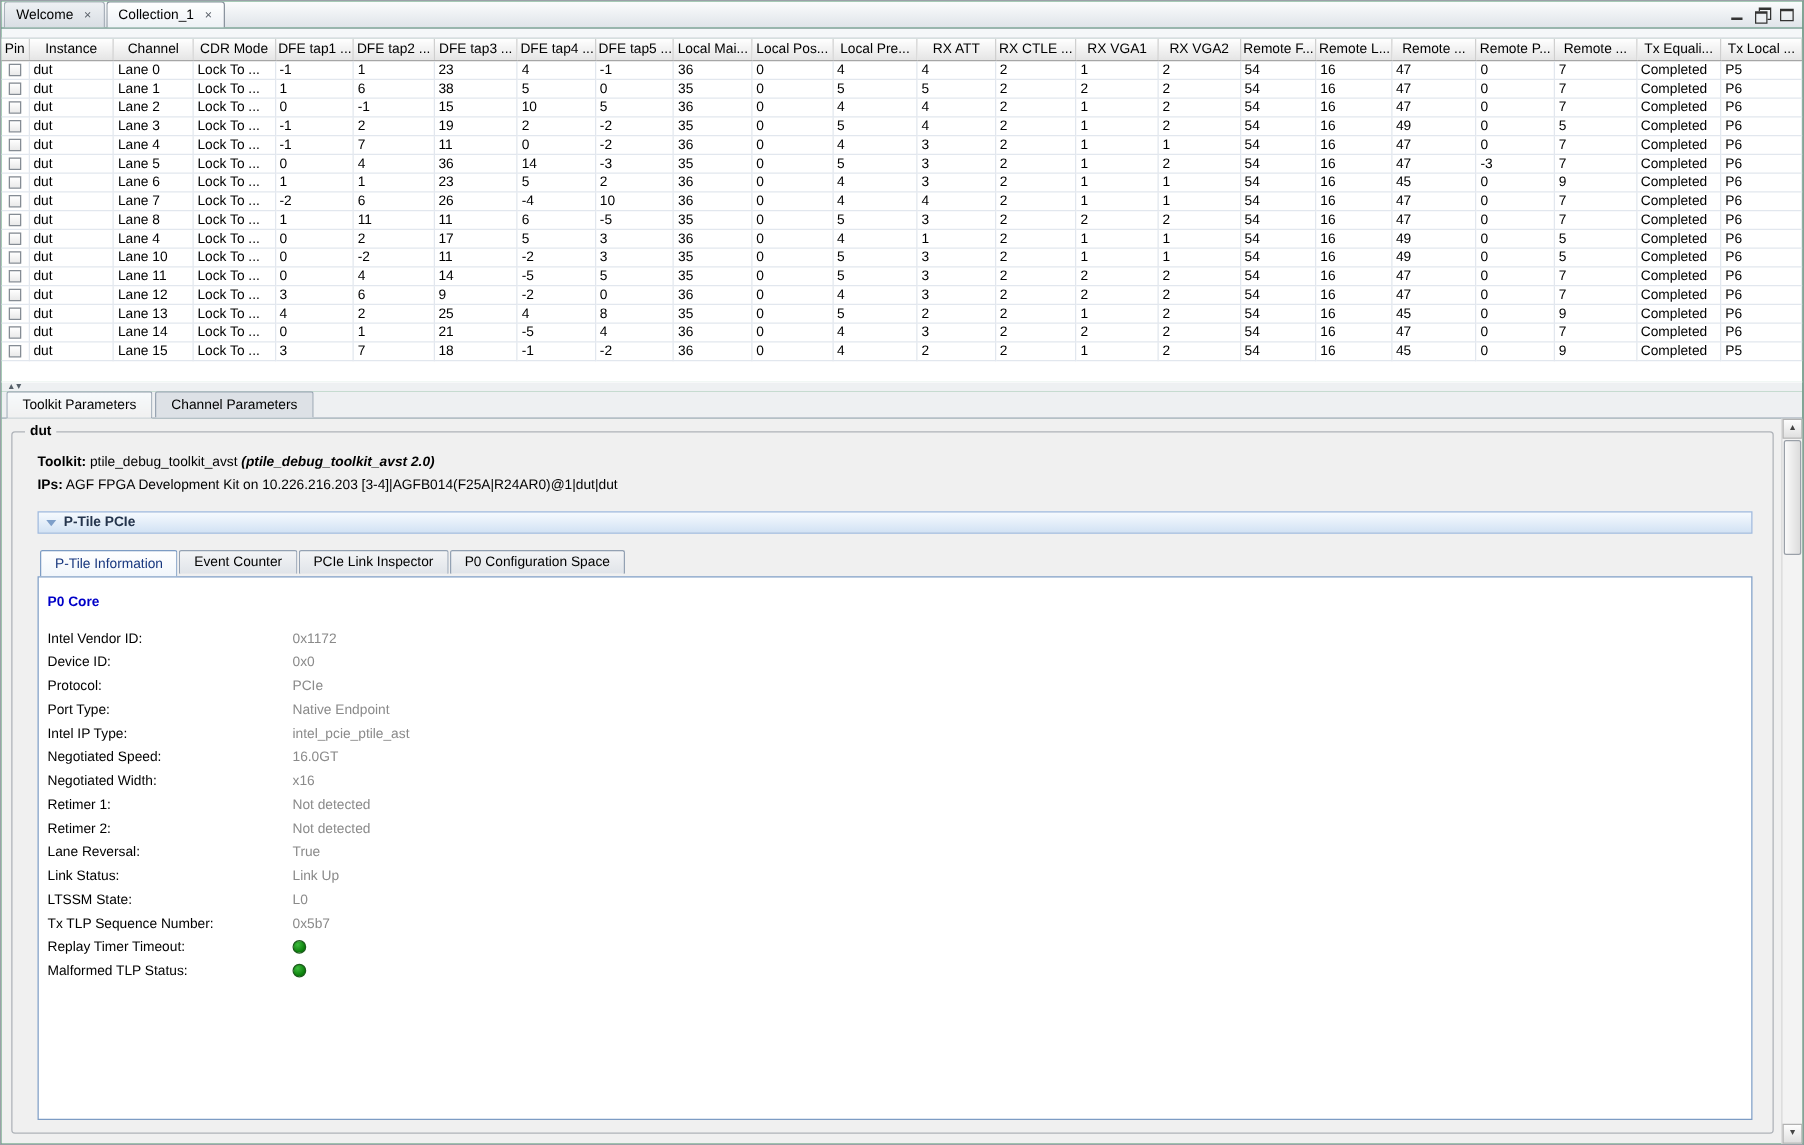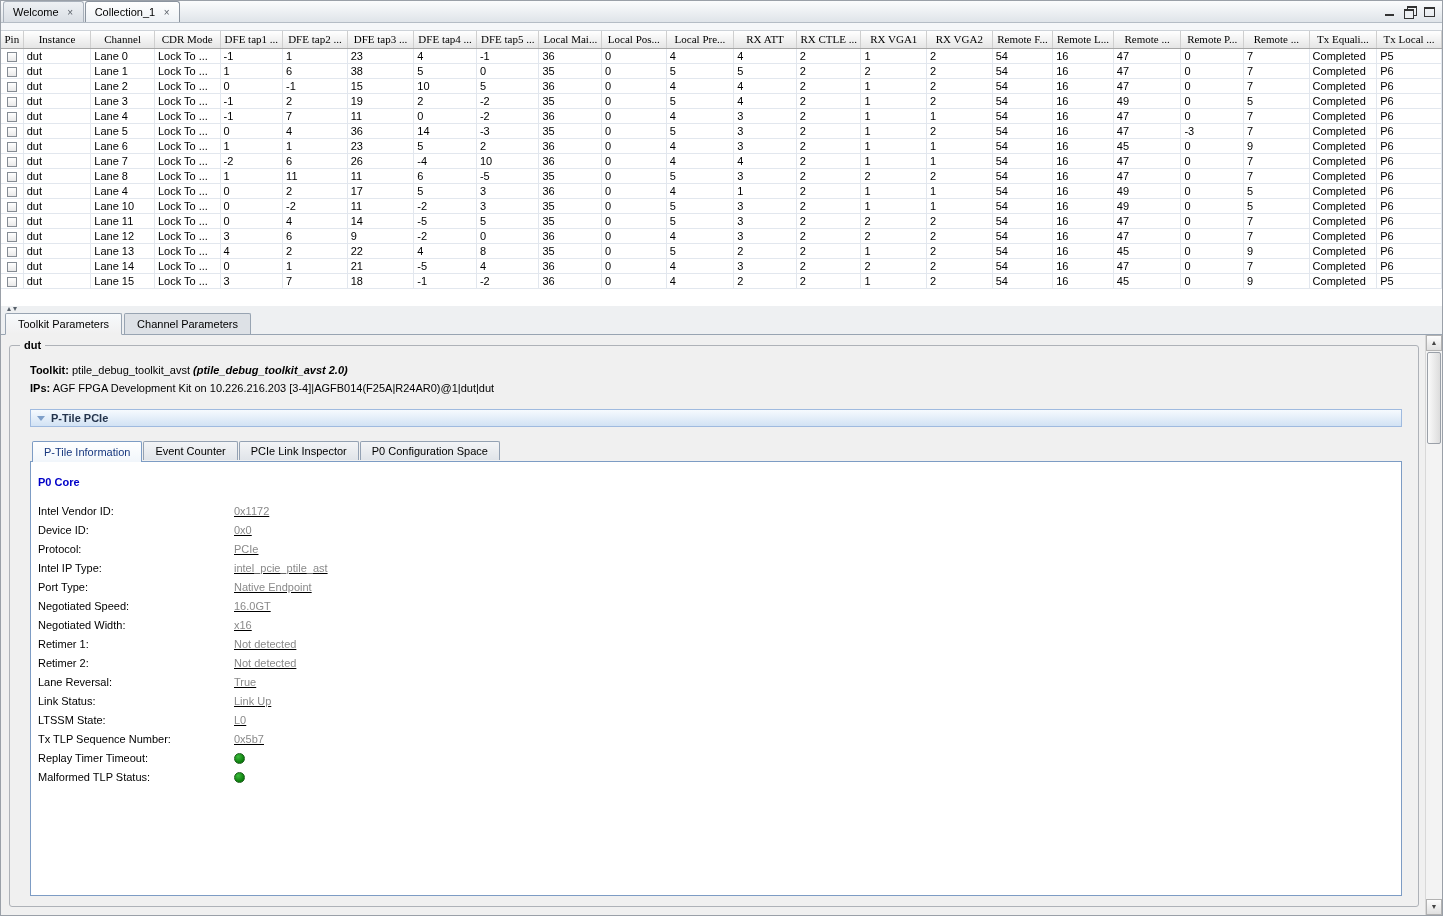--- a/index.html
+++ b/index.html
@@ -26,21 +26,21 @@
                         border:1px solid #333; border-top-width:2px; background:#eceff2; }
   .wc-max { width:11px; height:10px; border:1px solid #333; border-top-width:2px; }
 
   .editor-chrome { height:8px; background:#f5f7f9; border-bottom:1px solid #cdd2d8; }
 
   
   .table-wrap { height:274px; overflow:hidden; background:#fff; }
   table { border-collapse:collapse; table-layout:fixed; width:100%; }
   th { height:17px; font-weight:normal; font-size:11px; text-align:center;
        background:linear-gradient(#ffffff,#e5e5e5); border-right:1px solid #cfcfcf;
-       border-bottom:1px solid #a6a6a6; overflow:hidden; white-space:nowrap; padding:0 2px;font-family:Liberation Serif, serif; }
+       border-bottom:1px solid #a6a6a6; overflow:hidden; white-space:nowrap; padding:0 2px; }
   td { height:15px; font-size:11px; border-right:1px solid #e2e7ee; border-bottom:1px solid #e2e7ee;
        padding:0 3px; white-space:nowrap; overflow:hidden; }
   .pin-cell { text-align:center; padding:0; }
   .checkbox { display:inline-block; width:10px; height:10px; border:1px solid #858c94;
               background:linear-gradient(#ffffff,#e9e9e9); vertical-align:middle; }
 
   
   .splitter { height:8px; background:#eef0f2; position:relative; border-top:1px solid #ffffff; }
   .splitter-arrows { position:absolute; left:6px; top:-2px; font-size:8px; color:#57606a; letter-spacing:2px; }
 
@@ -66,30 +66,30 @@
   .section-header { margin-top:15px; height:18px; border:1px solid #9fbadf;
                     background:linear-gradient(#f6fafe,#d2e2f4); font-weight:bold; color:#24344c;
                     padding-left:6px; display:flex; align-items:center; gap:6px; }
   .twistie { width:0; height:0; border-left:4px solid transparent; border-right:4px solid transparent;
              border-top:5px solid #7e9fc9; }
 
   .refresh-btn { margin-top:9px; width:78px; height:23px; border:1px solid #6f747a; border-radius:3px;
                  background:linear-gradient(#fdfdfd,#d8d8d8); font-family:"Liberation Sans",sans-serif;
                  font-size:11px; cursor:default; }
 
-  .inner-tabbar { margin-top:13px; display:flex; align-items:center; position:relative; z-index:2;
+  .inner-tabbar { margin-top:13px; display:flex; align-items:flex-start; position:relative; z-index:2;
                   padding-left:2px; height:21px; }
   .itab { height:19px; line-height:18px; padding:0 11px; border:1px solid #93a1b3; border-bottom:none;
           border-radius:2px 2px 0 0; background:linear-gradient(#f3f4f6,#e0e4e9); margin-right:1px; }
   .itab.active { height:21px; line-height:20px; background:linear-gradient(#ffffff,#f1f6fb);
                  color:var(--active-tab-text); border-color:#7d9cc4; margin-bottom:-1px; }
   .tab-content { flex:1; border:1px solid #7d9cc4; background:#fff; padding:12px 12px 6px 7px;
                  overflow:hidden; position:relative; z-index:1; }
   .p0-core { font-weight:bold; color:var(--heading-blue); margin:2px 0 14px 0; }
-  .field-row { height:19px; line-height:19px; white-space:nowrap;text-decoration:underline; }
+  .field-row { height:19px; line-height:19px; white-space:nowrap; }
   .field-label { display:inline-block; min-width:196px; color:#000; }
   .field-value { color:var(--value-text); }
   .led { display:inline-block; width:11px; height:11px; border-radius:50%; border:1px solid #1c5c1c;
          vertical-align:middle; margin-top:-2px;
          background:radial-gradient(circle at 35% 30%, #3dbb3d, var(--led-green) 70%); }
 
   
   .vscroll { position:absolute; top:0; right:0; bottom:0; width:17px; background:#f3f3f3;
              border-left:1px solid #d8d8d8; }
   .vs-btn { position:absolute; left:0; width:16px; height:16px; border:1px solid #b2b2b2;
@@ -501,21 +501,21 @@
             <td>Completed</td>
             <td>P6</td>
           </tr>
           <tr>
             <td class="pin-cell"><span class="checkbox"></span></td>
             <td>dut</td>
             <td>Lane 13</td>
             <td>Lock To ...</td>
             <td>4</td>
             <td>2</td>
-            <td>22</td>
+            <td>25</td>
             <td>4</td>
             <td>8</td>
             <td>35</td>
             <td>0</td>
             <td>5</td>
             <td>2</td>
             <td>2</td>
             <td>1</td>
             <td>2</td>
             <td>54</td>
@@ -616,22 +616,22 @@
             <div class="itab">PCIe Link Inspector</div>
             <div class="itab">P0 Configuration Space</div>
           </div>
 
         <div class="tab-content">
           <div class="p0-core">P0 Core</div>
           <div id="field-list">
               <div class="field-row"><span class="field-label">Intel Vendor ID:</span><span class="field-value">0x1172</span></div>
               <div class="field-row"><span class="field-label">Device ID:</span><span class="field-value">0x0</span></div>
               <div class="field-row"><span class="field-label">Protocol:</span><span class="field-value">PCIe</span></div>
+              <div class="field-row"><span class="field-label">Port Type:</span><span class="field-value">Native Endpoint</span></div>
               <div class="field-row"><span class="field-label">Intel IP Type:</span><span class="field-value">intel_pcie_ptile_ast</span></div>
-              <div class="field-row"><span class="field-label">Port Type:</span><span class="field-value">Native Endpoint</span></div>
               <div class="field-row"><span class="field-label">Negotiated Speed:</span><span class="field-value">16.0GT</span></div>
               <div class="field-row"><span class="field-label">Negotiated Width:</span><span class="field-value">x16</span></div>
               <div class="field-row"><span class="field-label">Retimer 1:</span><span class="field-value">Not detected</span></div>
               <div class="field-row"><span class="field-label">Retimer 2:</span><span class="field-value">Not detected</span></div>
               <div class="field-row"><span class="field-label">Lane Reversal:</span><span class="field-value">True</span></div>
               <div class="field-row"><span class="field-label">Link Status:</span><span class="field-value">Link Up</span></div>
               <div class="field-row"><span class="field-label">LTSSM State:</span><span class="field-value">L0</span></div>
               <div class="field-row"><span class="field-label">Tx TLP Sequence Number:</span><span class="field-value">0x5b7</span></div>
               <div class="field-row"><span class="field-label">Replay Timer Timeout:</span><span class="led"></span></div>
               <div class="field-row"><span class="field-label">Malformed TLP Status:</span><span class="led"></span></div>

